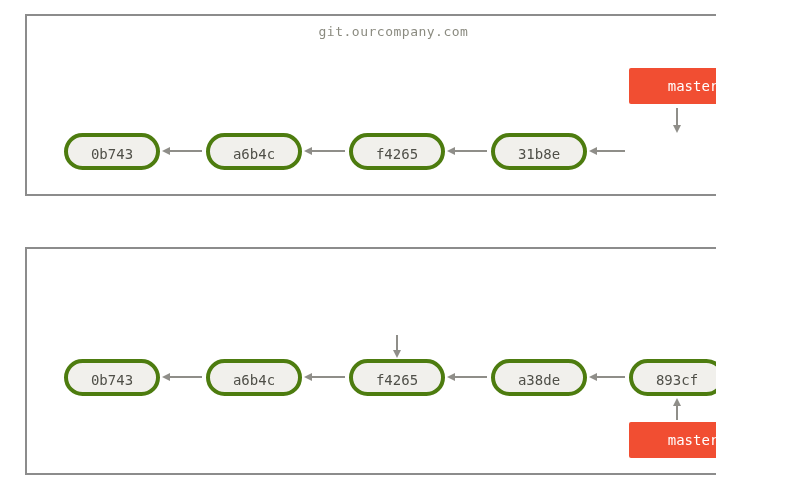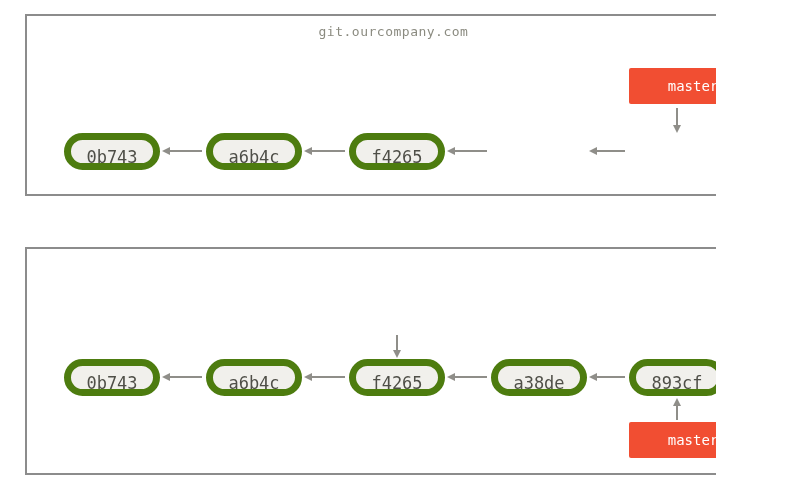--- a/index.html
+++ b/index.html
@@ -5,22 +5,22 @@
   :root { --accent:#f14e32; --line:#8f8e89; --panel-border:#8c8c8c; }
   * { box-sizing: border-box; }
   body { margin:0; background:#ffffff; font-family:"DejaVu Sans Mono","Liberation Mono",monospace; }
   .canvas { position:relative; width:716px; height:492px; background:#ffffff; overflow:hidden; }
 
   .panel { position:absolute; border:2px solid var(--panel-border); background:#ffffff; }
   .panel-title { position:absolute; top:8px; left:0; width:100%; text-align:center;
                  font-size:13px; color:#8b8b80; letter-spacing:0.5px; }
 
   .commit { position:absolute; width:96px; height:37px; border-radius:18.5px;
-            background:#f1f0ec; border:7px solid #4d7c0f; color:#4f4f48;
-            font-size:17px; line-height:35px; text-align:center; }
+            background:#f1f0ec; border:4px solid #4d7c0f; color:#4f4f48;
+            font-size:14px; line-height:35px; text-align:center; }
 
   .branch-label { position:absolute; height:36px; background:var(--accent); color:#ffffff;
                   font-size:14px; line-height:36px; text-align:center; border-radius:2px;padding-left:32px; }
 
   .h-arrow { position:absolute; height:2px; background:var(--line); }
   .h-arrow::before { content:""; position:absolute; left:-8px; top:-3px;
                      border-top:4px solid transparent; border-bottom:4px solid transparent;
                      border-right:8px solid var(--line); }
 
   .v-arrow { position:absolute; width:2px; background:var(--line); }
@@ -41,20 +41,21 @@
   <div class="panel" style="left:25px; top:14px; width:737px; height:182px;">
 
     <div class="panel-title">git.ourcompany.com</div>
 
     <div class="branch-label" style="left:602px; top:52px; width:96px;">master</div>
     <div class="v-arrow down" style="left:649px; top:92px; height:18px;"></div>
 
     <div class="commit" style="left:37px; top:117px;">0b743</div>
     <div class="commit" style="left:179px; top:117px;">a6b4c</div>
     <div class="commit" style="left:322px; top:117px;">f4265</div>
+    <div class="commit" style="left:464px; top:117px;">31b8e</div>
 
     <div class="h-arrow" style="left:143px; top:134px; width:32px;"></div>
     <div class="h-arrow" style="left:285px; top:134px; width:33px;"></div>
     <div class="h-arrow" style="left:428px; top:134px; width:32px;"></div>
     <div class="h-arrow" style="left:570px; top:134px; width:28px;"></div>
 
   </div>
 
   <div class="panel" style="left:25px; top:247px; width:737px; height:228px;">
 

